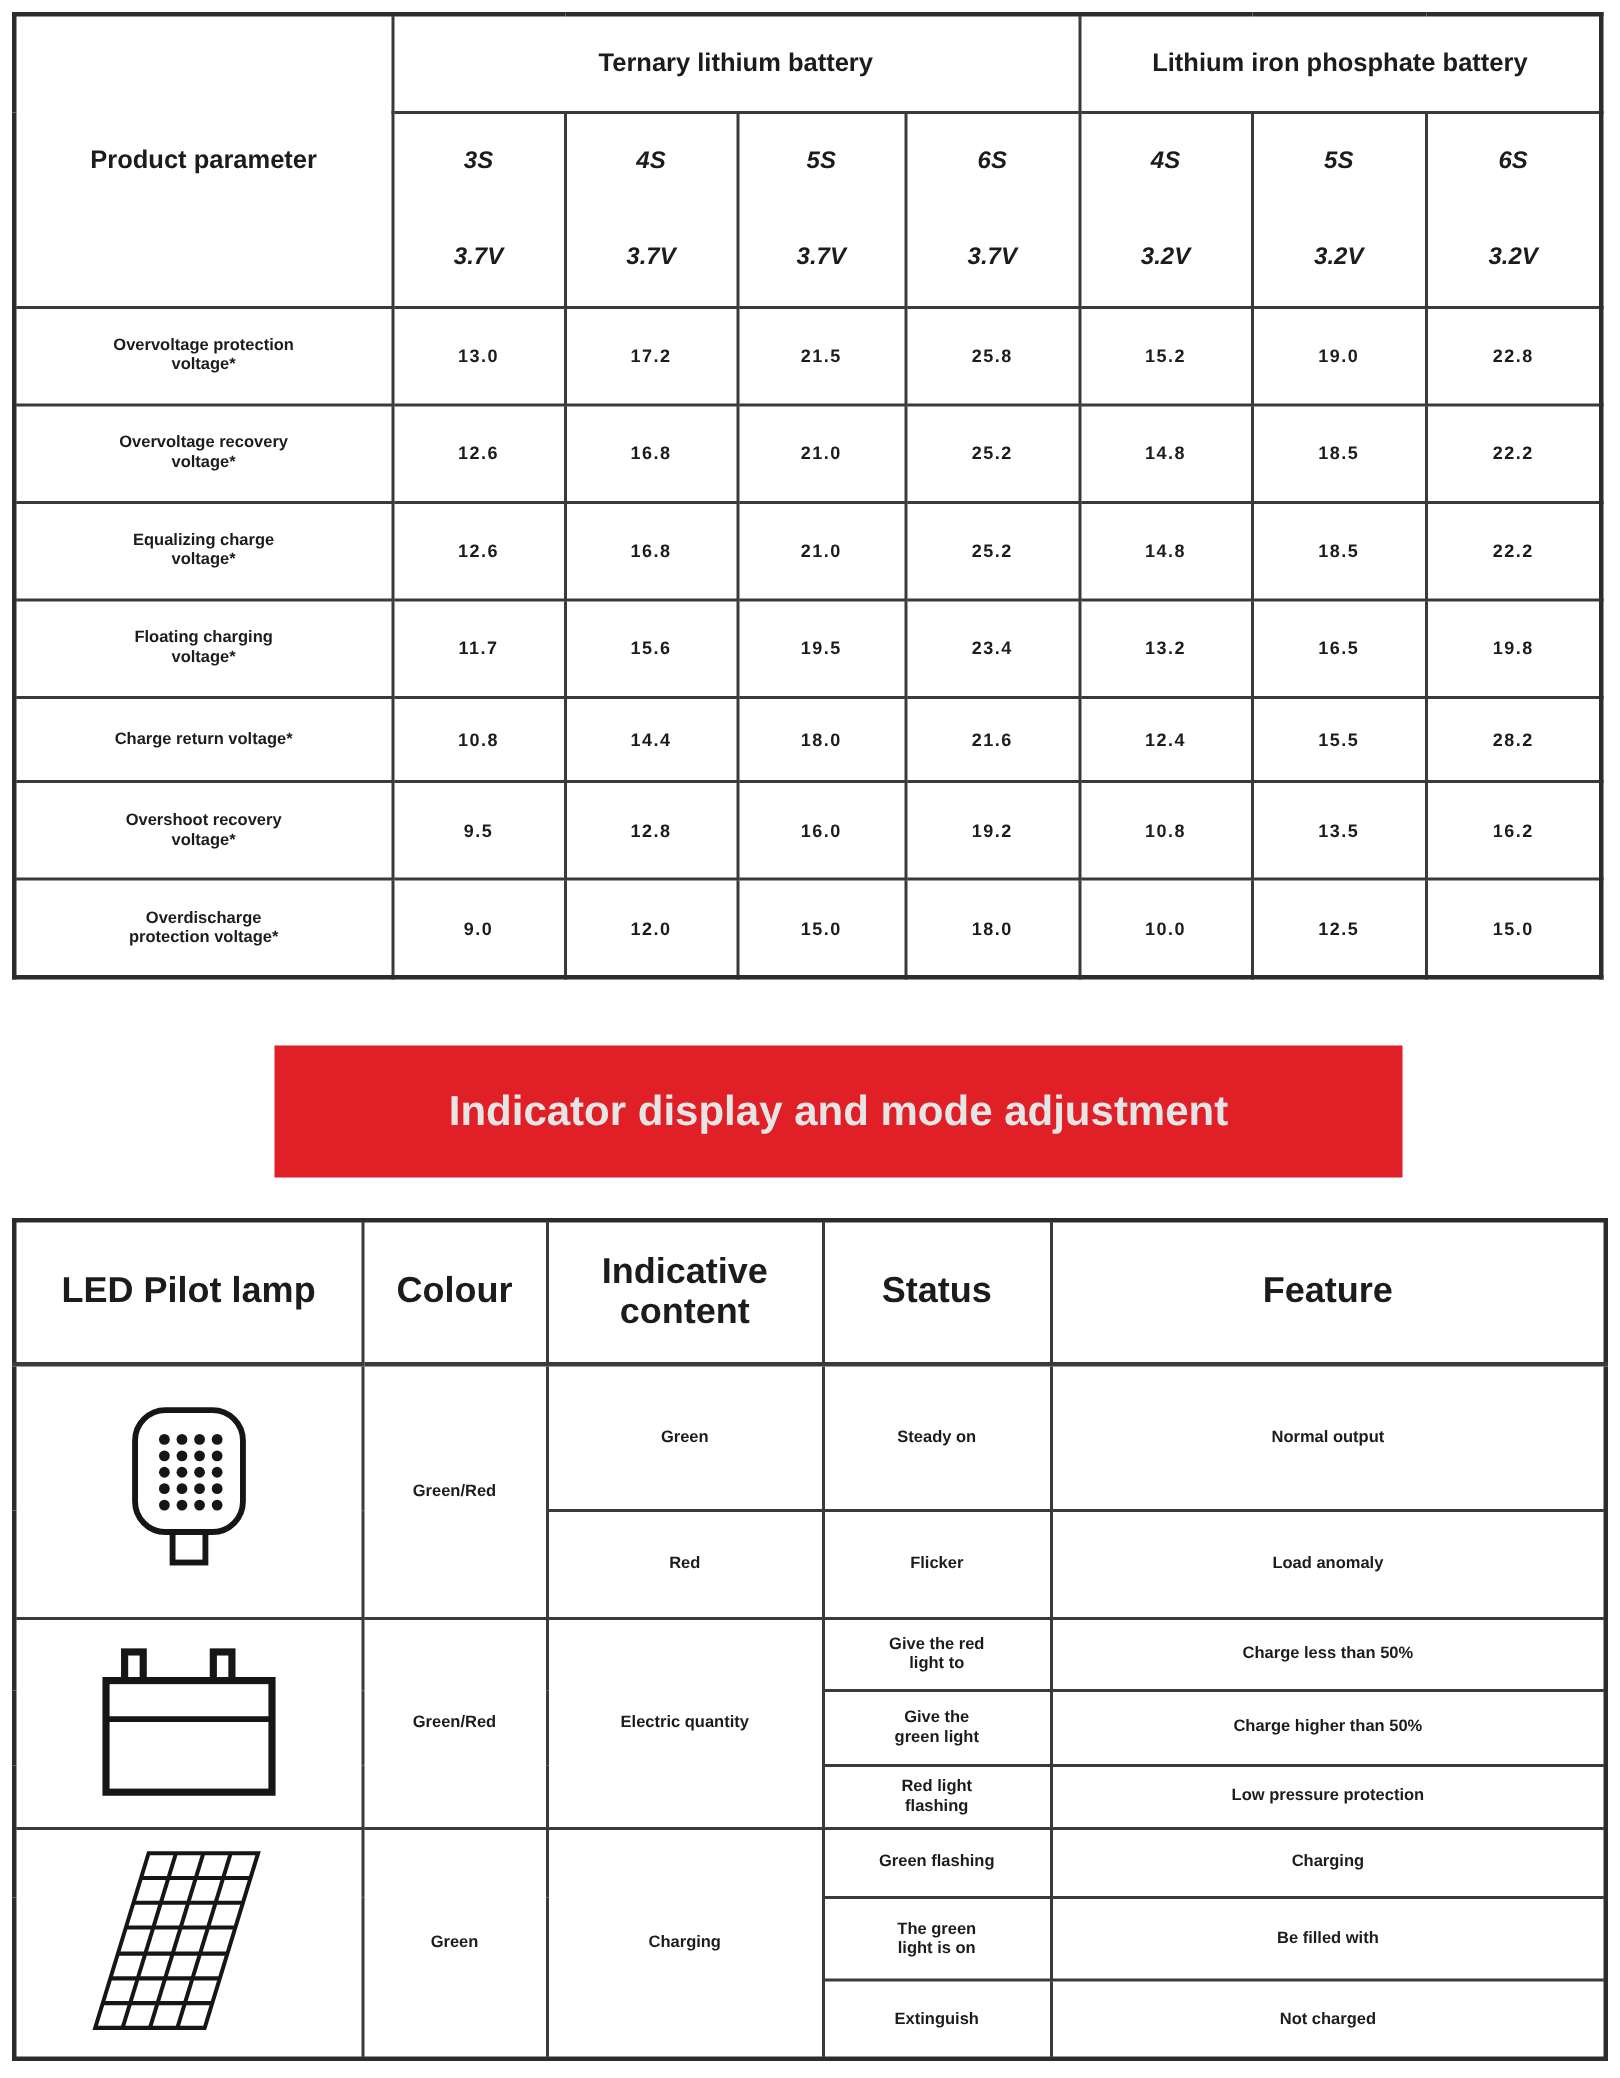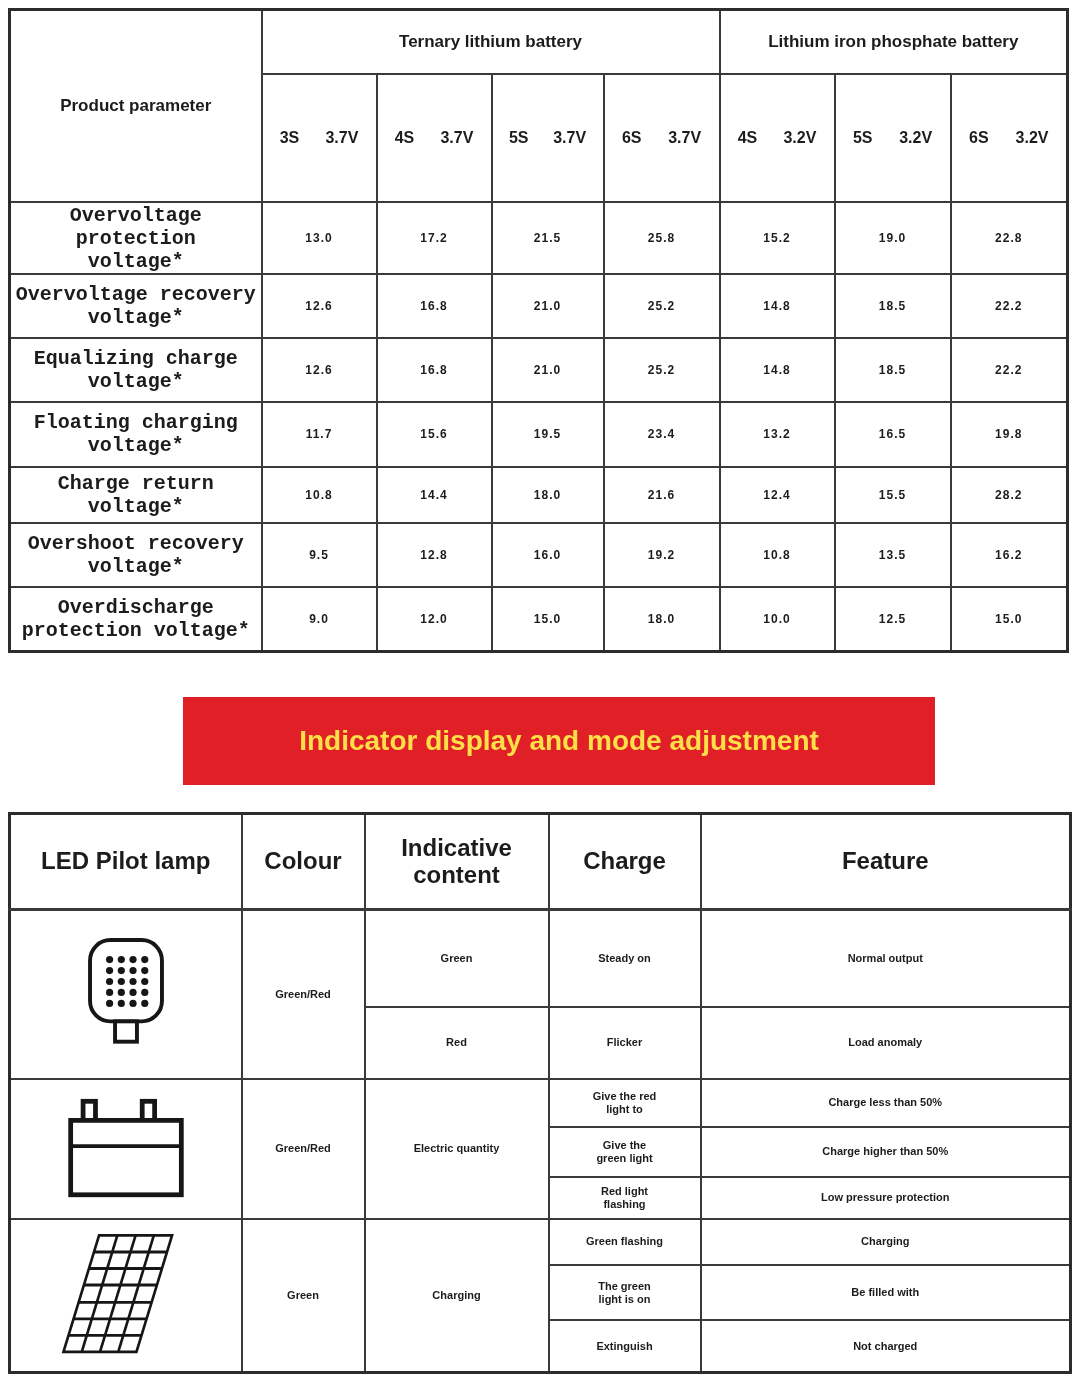--- a/index.html
+++ b/index.html
@@ -5,23 +5,23 @@
   html,body{margin:0;padding:0;background:#fff;}
   #page{position:relative;width:1080px;height:1385px;background:#fff;overflow:hidden;
         font-family:"Liberation Sans","DejaVu Sans",sans-serif;color:#1c1c1c;}
   table{border-collapse:collapse;table-layout:fixed;}
   td,th{border:2px solid #3a3a3a;text-align:center;vertical-align:middle;
         font-weight:bold;white-space:pre-line;padding:0 4px;box-sizing:border-box;}
   
   #product-table{position:absolute;left:8px;top:8px;width:1058px;height:645px;border:3px solid #2c2c2c;}
   #product-table th{font-size:17px;}
   .corner-cell{font-size:21px;}
-  .cellcount{height:100%;display:flex;justify-content:space-around;
-             align-items:center;font-size:16px;}
-  .param-label{font-size:20px;line-height:1.15;font-family:Liberation Mono, monospace;}
+  .cellcount{height:100%;display:flex;flex-direction:column;justify-content:space-around;
+             align-items:center;font-size:16px;font-style:italic;}
+  .param-label{font-size:11px;line-height:1.15;}
   .num-cell{font-size:12px;letter-spacing:1px;}
   
   #banner{position:absolute;left:183px;top:697px;width:752px;height:88px;
           display:flex;align-items:center;justify-content:center;
           font-size:28px;font-weight:bold;}
   
   #led-table{position:absolute;left:8px;top:812px;width:1061px;height:556px;border:3px solid #2c2c2c;}
   #led-table th{font-size:24px;line-height:1.1;border-bottom-width:3px;}
   #led-table td{font-size:11px;line-height:1.15;}
   .status-cell{font-size:16px;}
@@ -131,38 +131,38 @@
       <td class="num-cell">15.0</td>
       <td class="num-cell">18.0</td>
       <td class="num-cell">10.0</td>
       <td class="num-cell">12.5</td>
       <td class="num-cell">15.0</td>
     </tr>
   </tbody>
     </table>
 
   <div id="banner" style="background: rgb(224, 31, 38);">
-    <span style="color: #fde047;">Indicator display and mode adjustment</span>
+    <span style="color: #e5e5e5;">Indicator display and mode adjustment</span>
   </div>
 
   <table id="led-table">
     <colgroup>
       <col style="width:232px">
         <col style="width:123px">
         <col style="width:184px">
       <col style="width:152px">
         <col style="width:370px">
     </colgroup>
     <tbody>
         <tr style="height:96px">
       <th>LED Pilot lamp</th>
       <th>Colour</th>
       <th>Indicative
 content</th>
-      <th>Charge</th>
+      <th>Status</th>
       <th>Feature</th>
     </tr>
 
     <tr style="height:97px">
       <td rowspan="2" class="icon-cell">
         <svg width="86" height="118" viewBox="0 0 110 150">
           <rect x="9" y="6" width="92" height="104" rx="26" ry="26" fill="#fff" stroke="#161616" stroke-width="5"></rect>
           <g fill="#161616">
             <circle cx="34" cy="31" r="4.6"></circle>
                 <circle cx="49" cy="31" r="4.6"></circle>

